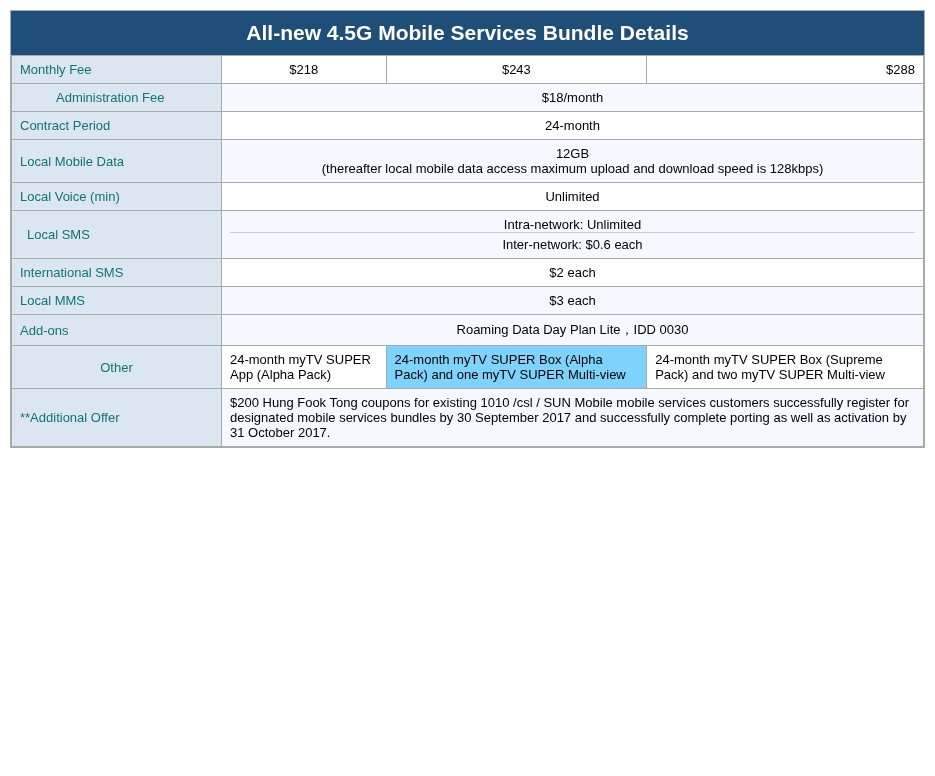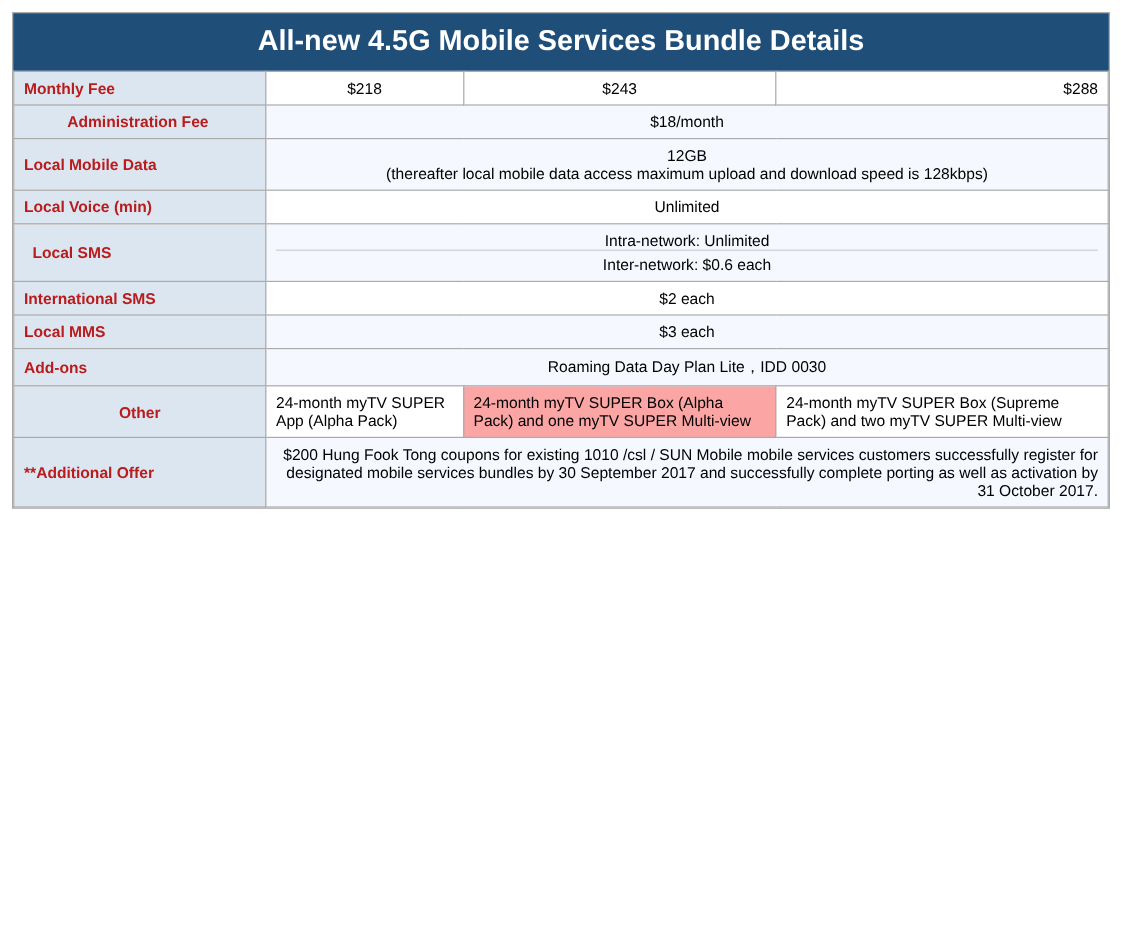--- a/index.html
+++ b/index.html
@@ -14,37 +14,37 @@
       width: 935px;
     }
     .table-container {
       width: 915px;
       border: 1px solid #aaa;
     }
     .title-row {
       background: #1f4e79;
       color: #fff;
       text-align: center;
-      font-size: 24px;
+      font-size: 21px;
       font-weight: bold;
       padding: 10px 8px;
     }
     table {
       width: 100%;
       border-collapse: collapse;
     }
     td {
       border: 1px solid #aaa;
       padding: 6px 8px;
       vertical-align: top;
     }
     .label-cell {
       background: #dce6f1;
-      font-weight: bold;
-      color: #b91c1c;
+      font-weight: normal;
+      color: #0f766e;
       width: 210px;
       vertical-align: middle;
     }
     .value-cell {
       text-align: center;
       vertical-align: middle;
     }
     .span-cell {
       text-align: center;
       vertical-align: middle;
@@ -53,40 +53,44 @@
       background: #f5f9ff;
     }
     tr:nth-child(odd) td:not(.label-cell) {
       background: #ffffff;
     }
     .other-cell {
       text-align: left;
       vertical-align: top;
     }
     .additional-cell {
-      text-align: right;
+      text-align: left;
       vertical-align: top;
     }
   </style>
 </head>
 <body>
 
 <div class="table-container">
   <div class="title-row">All-new 4.5G Mobile Services Bundle Details</div>
   <table>
     <tbody id="table-body">
     <tr>
           <td class="label-cell" style="white-space: pre-wrap;">Monthly Fee</td>
           <td class="value-cell" style="background: rgb(255, 255, 255);">$218</td>
           <td class="value-cell" style="background: rgb(255, 255, 255);">$243</td>
           <td class="value-cell" style="background: rgb(255, 255, 255); text-align: right;">$288</td>
         </tr>
         <tr>
           <td class="label-cell" style="white-space: pre-wrap; padding-left: 44px;">Administration Fee</td>
           <td class="span-cell" colspan="3" style="white-space: pre-line; background: rgb(245, 249, 255);">$18/month</td>
+        </tr>
+        <tr>
+          <td class="label-cell" style="white-space: pre-wrap;">Contract Period</td>
+          <td class="span-cell" colspan="3" style="white-space: pre-line; background: rgb(255, 255, 255);">24-month</td>
         </tr>
         <tr>
           <td class="label-cell" style="white-space: pre-wrap;">Local Mobile Data</td>
           <td class="span-cell" colspan="3" style="white-space: pre-line; background: rgb(245, 249, 255);">12GB
 (thereafter local mobile data access maximum upload and download speed is 128kbps)</td>
         </tr>
         <tr>
           <td class="label-cell" style="white-space: pre-wrap;">Local Voice (min)</td>
           <td class="span-cell" colspan="3" style="white-space: pre-line; background: rgb(255, 255, 255); margin-left: 40px;">Unlimited</td>
         </tr>
@@ -105,21 +109,21 @@
           <td class="label-cell" style="white-space: pre-wrap;">Local MMS</td>
           <td class="span-cell" colspan="3" style="white-space: pre-line; background: rgb(245, 249, 255);">$3 each</td>
         </tr>
         <tr>
           <td class="label-cell" style="white-space: pre-wrap;">Add-ons</td>
           <td class="span-cell" colspan="3" style="white-space: pre-line; background: rgb(245, 249, 255);">Roaming Data Day Plan Lite，IDD 0030</td>
         </tr>
         <tr>
           <td class="label-cell" style="white-space: pre-wrap; text-align: center;">Other</td>
           <td class="other-cell" style="background: rgb(255, 255, 255);">24-month myTV SUPER App (Alpha Pack)</td>
-          <td class="other-cell" style="background: #fca5a5;">24-month myTV SUPER Box (Alpha Pack) and one  myTV SUPER Multi-view</td>
+          <td class="other-cell" style="background: #7dd3fc;">24-month myTV SUPER Box (Alpha Pack) and one  myTV SUPER Multi-view</td>
           <td class="other-cell" style="background: rgb(255, 255, 255);">24-month myTV SUPER Box (Supreme Pack) and two myTV SUPER Multi-view</td>
         </tr>
         <tr>
           <td class="label-cell" style="white-space: pre-wrap;">**Additional Offer</td>
           <td class="additional-cell" colspan="3" style="background: rgb(245, 249, 255);">$200 Hung Fook Tong coupons for existing 1010 /csl / SUN Mobile mobile services customers successfully register for designated mobile services bundles by 30 September 2017 and successfully complete porting as well as activation by 31 October 2017.</td>
         </tr>
       </tbody>
   </table>
 </div>
 

